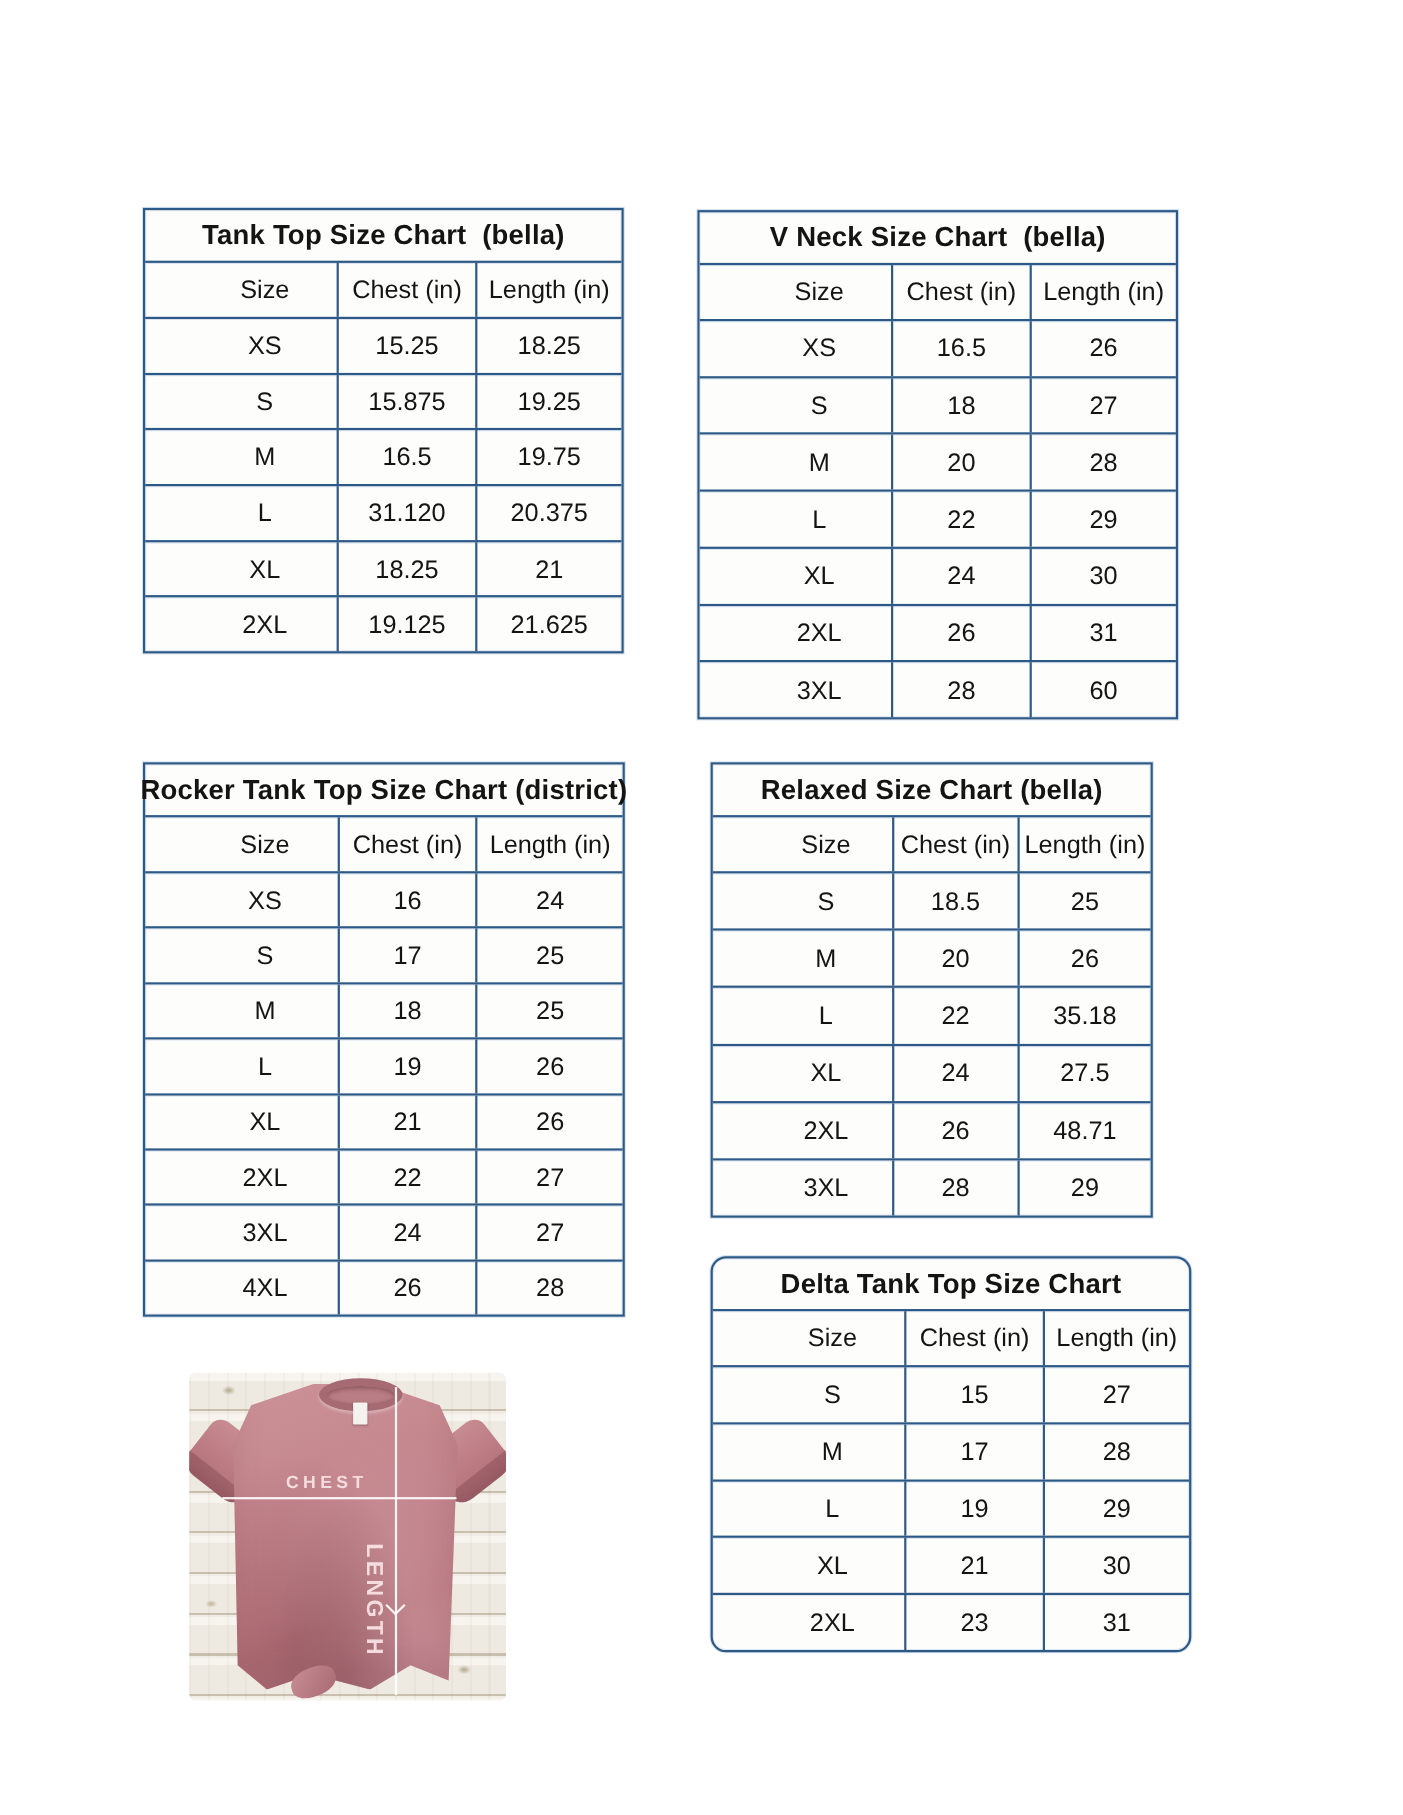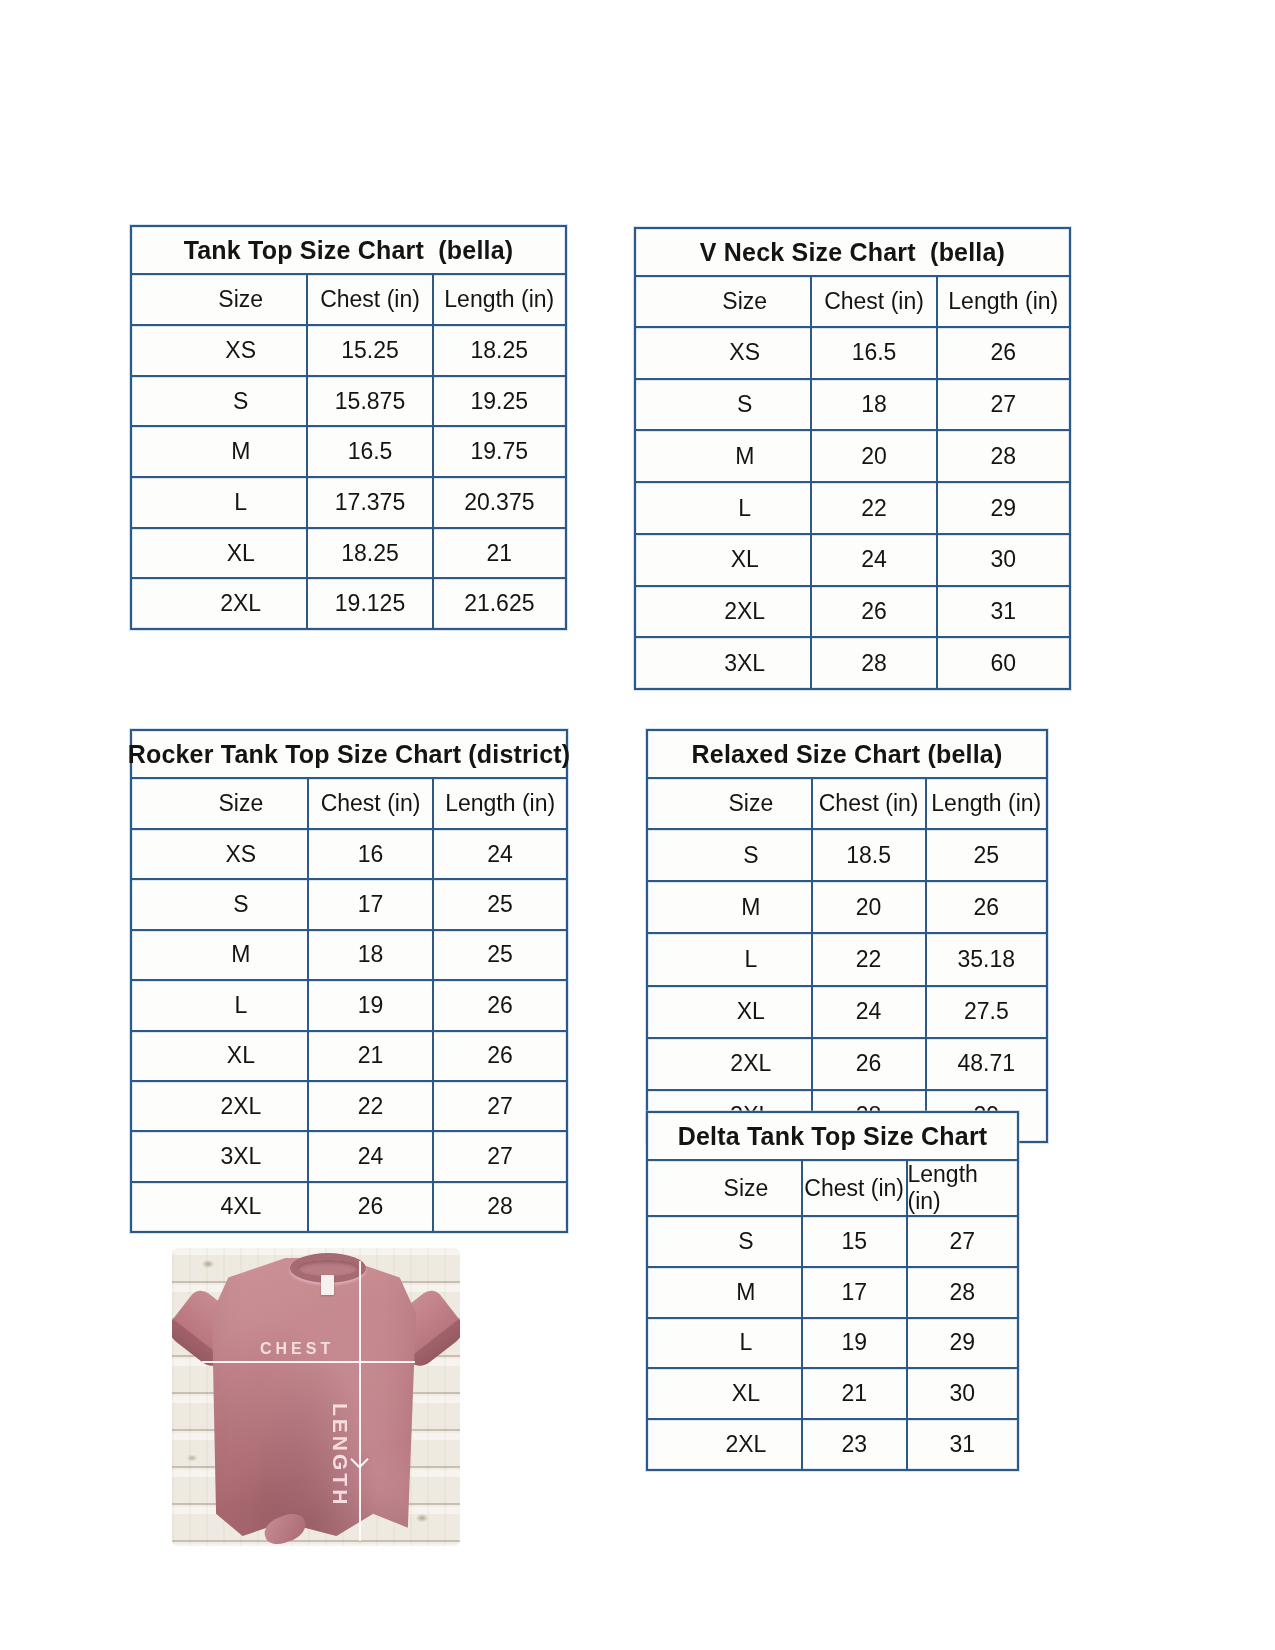--- a/index.html
+++ b/index.html
@@ -7,21 +7,20 @@
     position:relative;width:1275px;height:1650px;background:#ffffff;
     font-family:"Liberation Sans","DejaVu Sans",sans-serif;color:#141414;
     overflow:hidden;
   }
   
   .size-table{
     position:absolute;display:flex;flex-direction:column;
     background:#fdfdfb;border:2px solid #2d5986;
     box-shadow:0 0 0 1px rgba(170,192,220,.45), inset 0 0 0 1px rgba(199,213,232,.55);
     box-sizing:border-box;
-    margin-top:36px;
   }
   .ttitle{
     flex:0 0 46px;display:flex;align-items:center;justify-content:center;
     font-weight:bold;font-size:25px;white-space:pre;letter-spacing:.2px;
   }
   .thead,.trow{
     display:flex;flex:0 0 49px;border-top:2px solid #2d5986;
     box-shadow:inset 0 1px 0 rgba(199,213,232,.6);
     padding-left:43px;
   }
@@ -31,21 +30,21 @@
     font-size:23px;box-sizing:border-box;
   }
   .tcell.c0{flex:0 0 33.7%;}
   .tcell.c1{flex:0 0 32.1%;}
   .tcell.c2{flex:1 1 auto;}
   .tcell + .tcell{border-left:2px solid #2d5986;}
   #t1{left:130px;top:189px;width:437px;height:405px;}
   #t2{left:634px;top:191px;width:437px;height:463px;}
   #t3{left:130px;top:693px;width:438px;height:504px;}
   #t4{left:646px;top:693px;width:402px;height:414px;}
-  #t5{left:646px;top:1075px;width:373px;height:360px;}
+  #t5{left:646px;top:1142px;width:437px;height:360px;border-radius:14px;}
 
   
   .photo{
     position:absolute;left:172px;top:1248px;width:288px;height:298px;
     border-radius:6px;overflow:hidden;
     background-color:#f2eee7;
     background-image:
       radial-gradient(ellipse 9px 6px at 36px 16px, #b3a78c 0%, rgba(179,167,140,0) 70%),
       radial-gradient(ellipse 7px 5px at 262px 58px, #b9ac90 0%, rgba(185,172,144,0) 70%),
       radial-gradient(ellipse 8px 5px at 20px 210px, #beb199 0%, rgba(190,177,153,0) 70%),
@@ -126,21 +125,21 @@
           <div class="tcell c1">15.875</div>
           <div class="tcell c2">19.25</div>
         </div>
         <div class="trow">
           <div class="tcell c0">M</div>
           <div class="tcell c1">16.5</div>
           <div class="tcell c2">19.75</div>
         </div>
         <div class="trow">
           <div class="tcell c0">L</div>
-          <div class="tcell c1">17.375</div>
+          <div class="tcell c1">31.120</div>
           <div class="tcell c2">20.375</div>
         </div>
         <div class="trow">
           <div class="tcell c0">XL</div>
           <div class="tcell c1">18.25</div>
           <div class="tcell c2">21</div>
         </div>
         <div class="trow">
           <div class="tcell c0">2XL</div>
           <div class="tcell c1">19.125</div>

